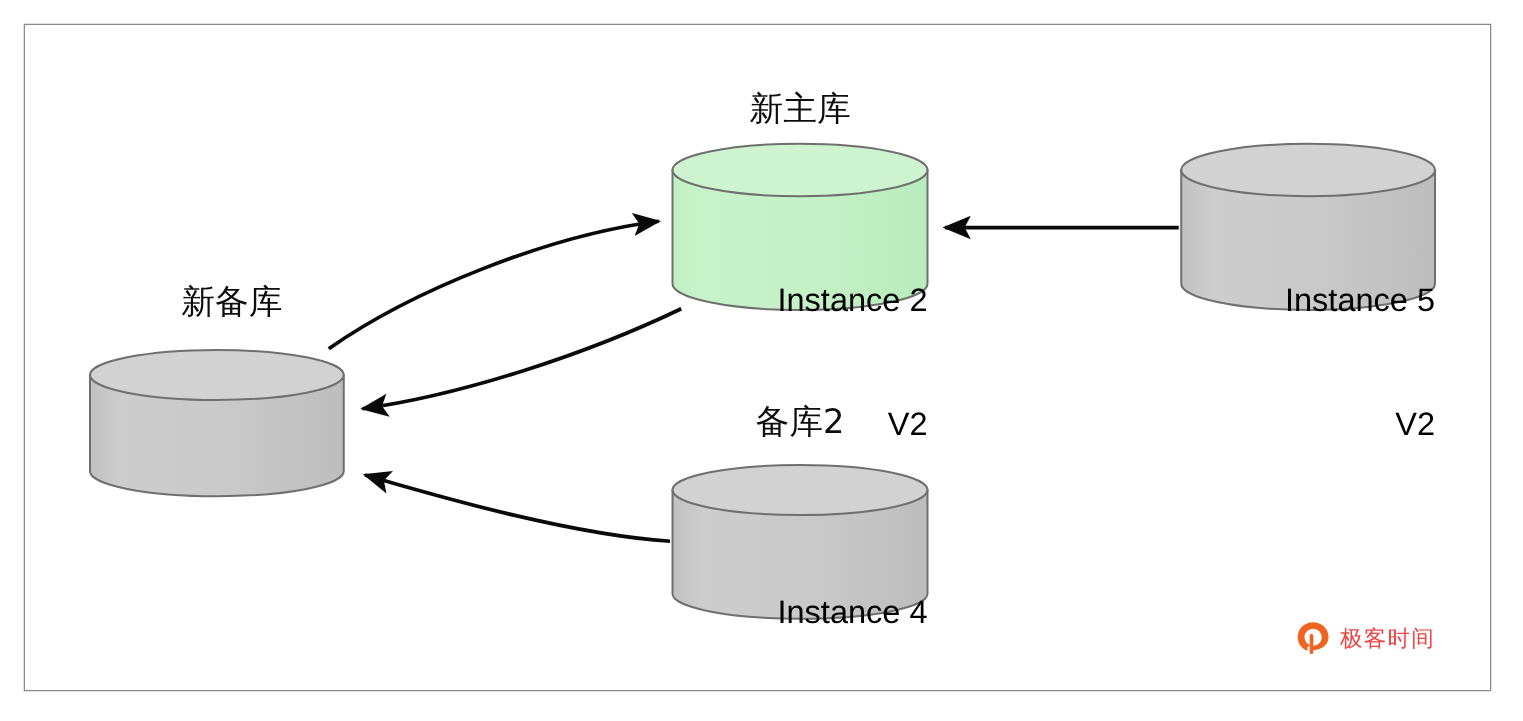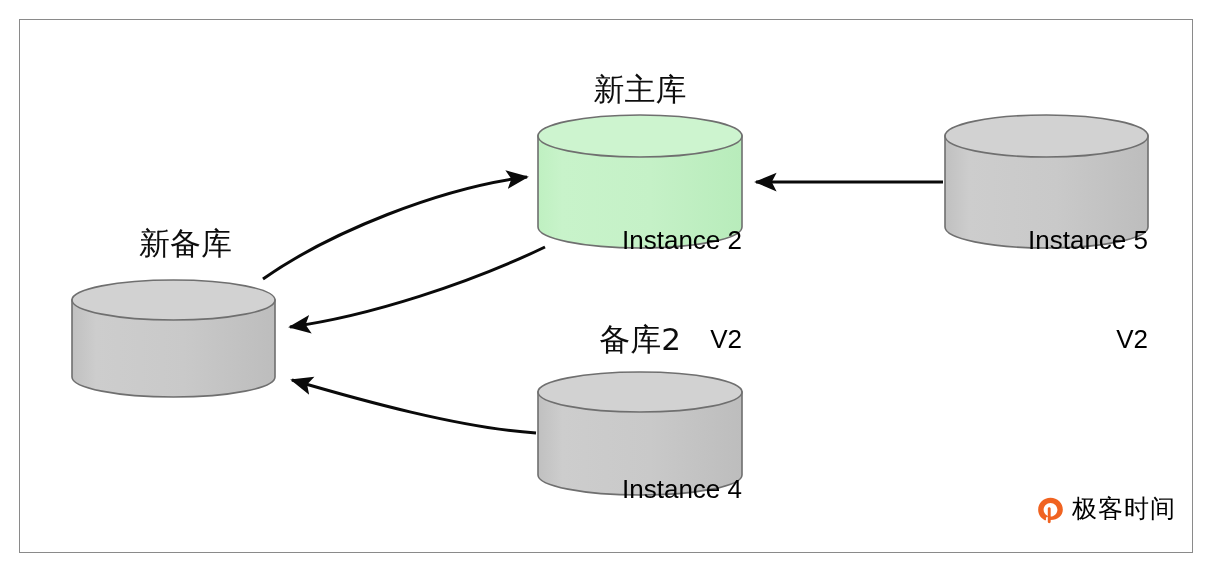--- a/index.html
+++ b/index.html
@@ -34,21 +34,21 @@
   svg.diagram {
     position: absolute;
     left: 0;
     top: 0;
     width: 1218px;
     height: 577px;
     pointer-events: none;
   }
   .node-label {
     position: absolute;
-    font-size: 31px;
+    font-size: 27px;
     line-height: 1;
     color: #0d0d0d;
     white-space: nowrap;
     text-align: center;
     font-family: "DejaVu Sans", "Liberation Sans", sans-serif;
   }
   .cyl-text {
     position: absolute;
     font-size: 26px;
     line-height: 1.28;
@@ -66,24 +66,24 @@
     align-items: center;
     gap: 7px;
   }
   .logo-mark {
     width: 29px;
     height: 29px;
     position: relative;
     flex: 0 0 auto;
   }
   .logo-text {
-    font-size: 25px;
-    color: #000000;
+    font-size: 18px;
+    color: #ef4444;
     letter-spacing: 1px;
-    font-family: Liberation Mono, monospace;
+    font-family: Liberation Sans, sans-serif;
     line-height: 1;
   }
 </style>
 </head>
 <body>
 
 <div id="canvas">
 
   <div class="frame"></div>
 

